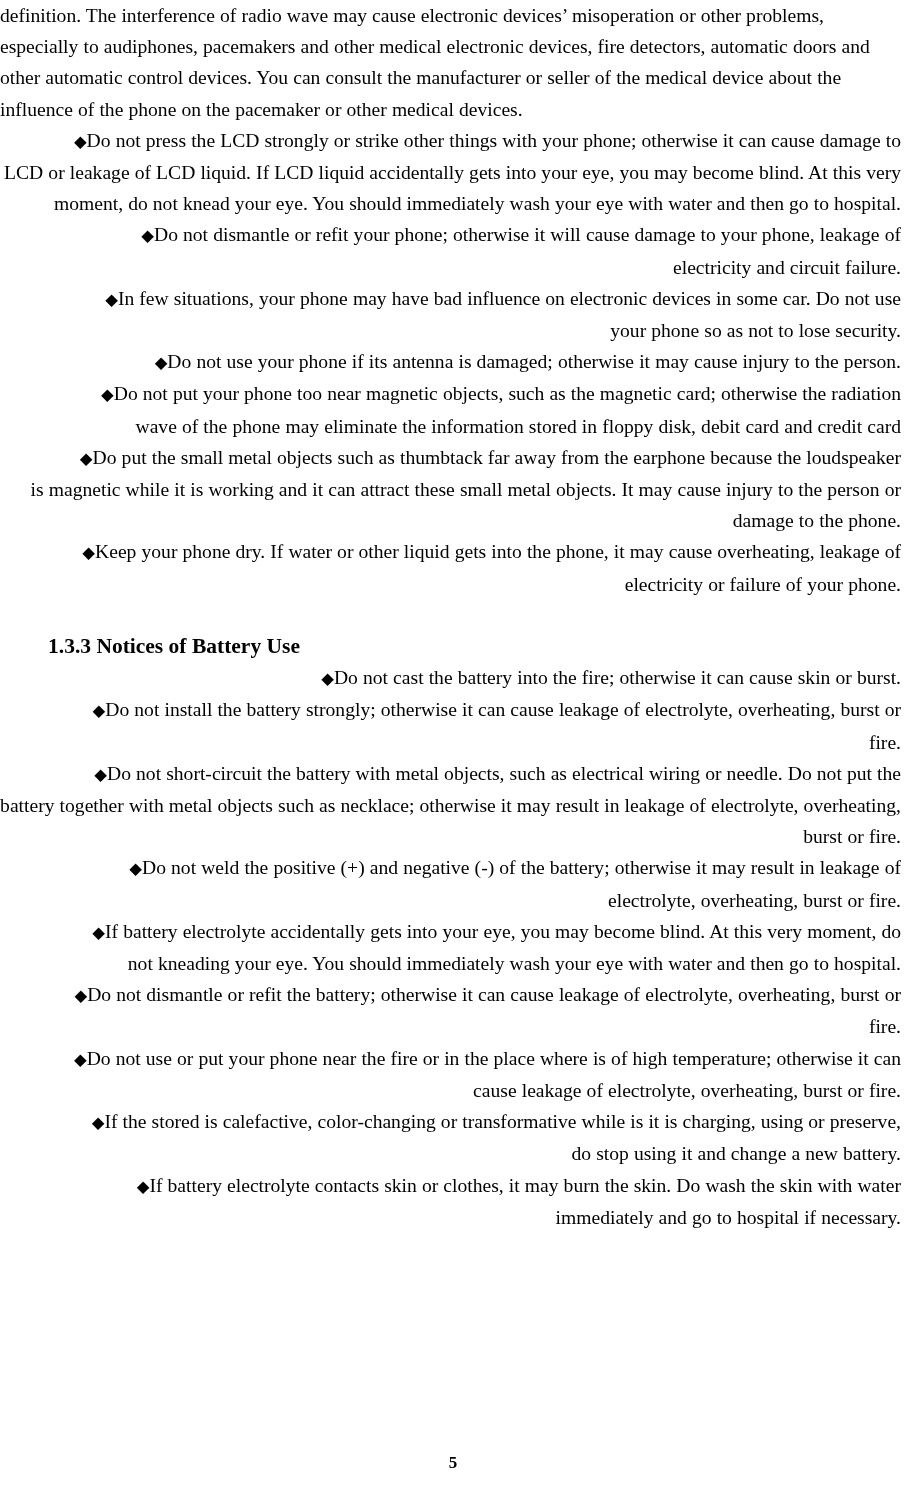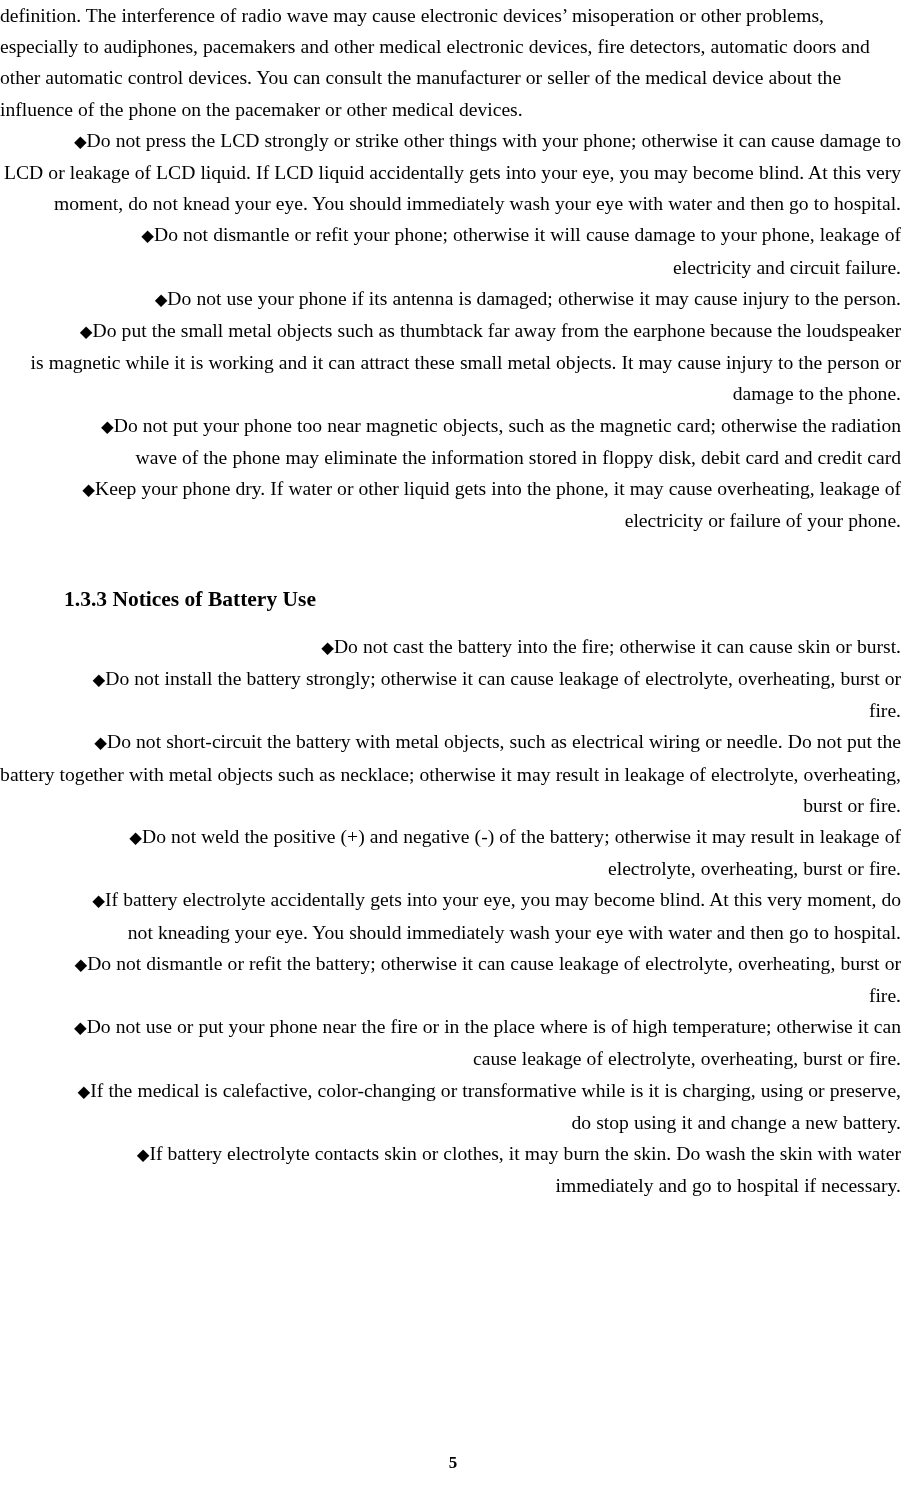--- a/index.html
+++ b/index.html
@@ -47,21 +47,21 @@
   }
   p.bullet .dia {
     display: inline-block;
     width: 40px;
     margin-left: 45px;
     font-size: 16.5px;
     line-height: 31.2px;
     vertical-align: baseline;
   }
   h3.heading {
-    margin: 16px;
+    margin: 0;
     padding: 0;
     font-size: 21.5px;
     line-height: 31.2px;
     font-weight: bold;
     text-indent: 48px;
   }
   .spacer {
     height: 31.2px;
   }
   .folio {
@@ -80,27 +80,28 @@
 
 <div class="page">
   <div class="content">
 
     <p class="cont">definition. The interference of radio wave may cause electronic devices’ misoperation or other problems, especially to audiphones, pacemakers and other medical electronic devices, fire detectors, automatic doors and other automatic control devices. You can consult the manufacturer or seller of the medical device about the influence of the phone on the pacemaker or other medical devices.</p>
 
     <p class="bullet"><span class="dia">◆</span><span>Do not press the LCD strongly or strike other things with your phone; otherwise it can cause damage to LCD or leakage of LCD liquid. If LCD liquid accidentally gets into your eye, you may become blind. At this very moment, do not knead your eye. You should immediately wash your eye with water and then go to hospital.</span></p>
 
     <p class="bullet"><span class="dia">◆</span><span>Do not dismantle or refit your phone; otherwise it will cause damage to your phone, leakage of electricity and circuit failure.</span></p>
 
+    <p class="bullet"><span class="dia">◆</span><span>In few situations, your phone may have bad influence on electronic devices in some car. Do not use your phone so as not to lose security.</span></p>
 
 
     <p class="bullet"><span class="dia">◆</span><span>Do not use your phone if its antenna is damaged; otherwise it may cause injury to the person.</span></p>
 
+    <p class="bullet"><span class="dia">◆</span><span>Do not put your phone too near magnetic objects, such as the magnetic card; otherwise the radiation wave of the phone may eliminate the information stored in floppy disk, debit card and credit card</span></p>
+
     <p class="bullet"><span class="dia">◆</span><span>Do put the small metal objects such as thumbtack far away from the earphone because the loudspeaker is magnetic while it is working and it can attract these small metal objects. It may cause injury to the person or damage to the phone.</span></p>
-
-    <p class="bullet"><span class="dia">◆</span><span>Do not put your phone too near magnetic objects, such as the magnetic card; otherwise the radiation wave of the phone may eliminate the information stored in floppy disk, debit card and credit card</span></p>
 
     <p class="bullet"><span class="dia">◆</span><span>Keep your phone dry. If water or other liquid gets into the phone, it may cause overheating, leakage of electricity or failure of your phone.</span></p>
 
     <div class="spacer"></div>
 
     <h3 class="heading">1.3.3 Notices of Battery Use</h3>
 
     <p class="bullet"><span class="dia">◆</span><span>Do not cast the battery into the fire; otherwise it can cause skin or burst.</span></p>
 
     <p class="bullet"><span class="dia">◆</span><span>Do not install the battery strongly; otherwise it can cause leakage of electrolyte, overheating, burst or fire.</span></p>
@@ -108,20 +109,20 @@
     <p class="bullet"><span class="dia">◆</span><span>Do not short-circuit the battery with metal objects, such as electrical wiring or needle. Do not put the battery together with metal objects such as necklace; otherwise it may result in leakage of electrolyte, overheating, burst or fire.</span></p>
 
     <p class="bullet"><span class="dia">◆</span><span>Do not weld the positive (+) and negative (-) of the battery; otherwise it may result in leakage of electrolyte, overheating, burst or fire.</span></p>
 
     <p class="bullet"><span class="dia">◆</span><span>If battery electrolyte accidentally gets into your eye, you may become blind. At this very moment, do not kneading your eye. You should immediately wash your eye with water and then go to hospital.</span></p>
 
     <p class="bullet"><span class="dia">◆</span><span>Do not dismantle or refit the battery; otherwise it can cause leakage of electrolyte, overheating, burst or fire.</span></p>
 
     <p class="bullet"><span class="dia">◆</span><span>Do not use or put your phone near the fire or in the place where is of high temperature; otherwise it can cause leakage of electrolyte, overheating, burst or fire.</span></p>
 
-    <p class="bullet"><span class="dia">◆</span><span>If the medical is calefactive, color-changing or transformative while is it is charging, using or preserve, do stop using it and change a new battery.</span></p>
+    <p class="bullet"><span class="dia">◆</span><span>If the stored is calefactive, color-changing or transformative while is it is charging, using or preserve, do stop using it and change a new battery.</span></p>
 
     <p class="bullet"><span class="dia">◆</span><span>If battery electrolyte contacts skin or clothes, it may burn the skin. Do wash the skin with water immediately and go to hospital if necessary.</span></p>
 
   </div>
 
   <div class="folio">5</div>
 </div>
 
 </body></html>

